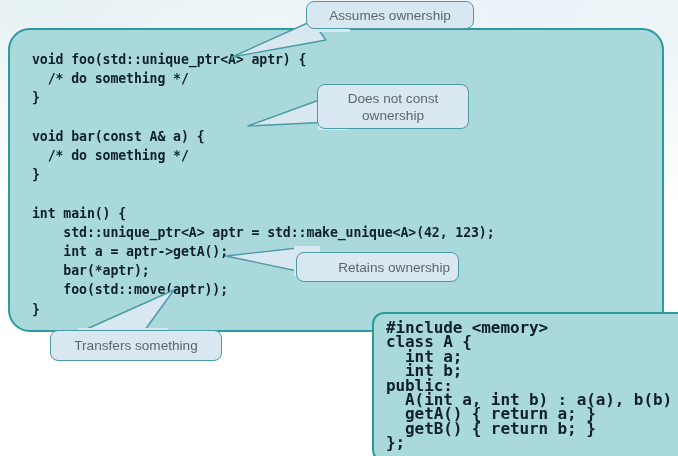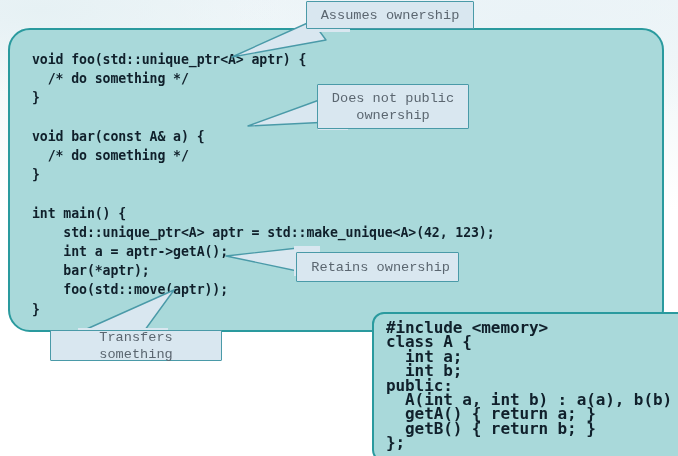--- a/index.html
+++ b/index.html
@@ -70,23 +70,23 @@
     white-space: pre;
     letter-spacing: -0.1px;
   }
 
   
   .callout {
     position: absolute;
     box-sizing: border-box;
     background: #d9e7f0;
     border: 1.6px solid #4a9aa8;
-    border-radius: 1px;
+    border-radius: 8px;
     color: #5b6670;
-    font-family: Liberation Mono, monospace;
+    font-family: Liberation Sans, sans-serif;
     font-size: 13.6px;
     line-height: 17px;
     text-align: center;
     display: flex;
     align-items: center;
     justify-content: center;
     padding: 2px 8px;
   }
   .callout-tail {
     position: absolute;
@@ -152,21 +152,21 @@
   <path d="M 96 2 L 2 44 L 64 46 Z" fill="#d9e7f0" stroke="#4a9aa8" stroke-width="1.4" stroke-linejoin="round"></path>
   <rect x="0" y="40" width="90" height="14" fill="#d9e7f0"></rect>
 </svg>
 
 <div class="callout" id="callout-assumes">
   <span>Assumes ownership</span>
 </div>
 
 <div class="callout" id="callout-doesnot">
   <span>
-    <span>Does not public</span><br>
+    <span>Does not const</span><br>
     <span>ownership</span>
   </span>
 </div>
 
 <div class="callout" id="callout-retains">
   <span>Retains ownership</span>
 </div>
 
 <div class="callout" id="callout-transfers">
   <span>Transfers something</span>

